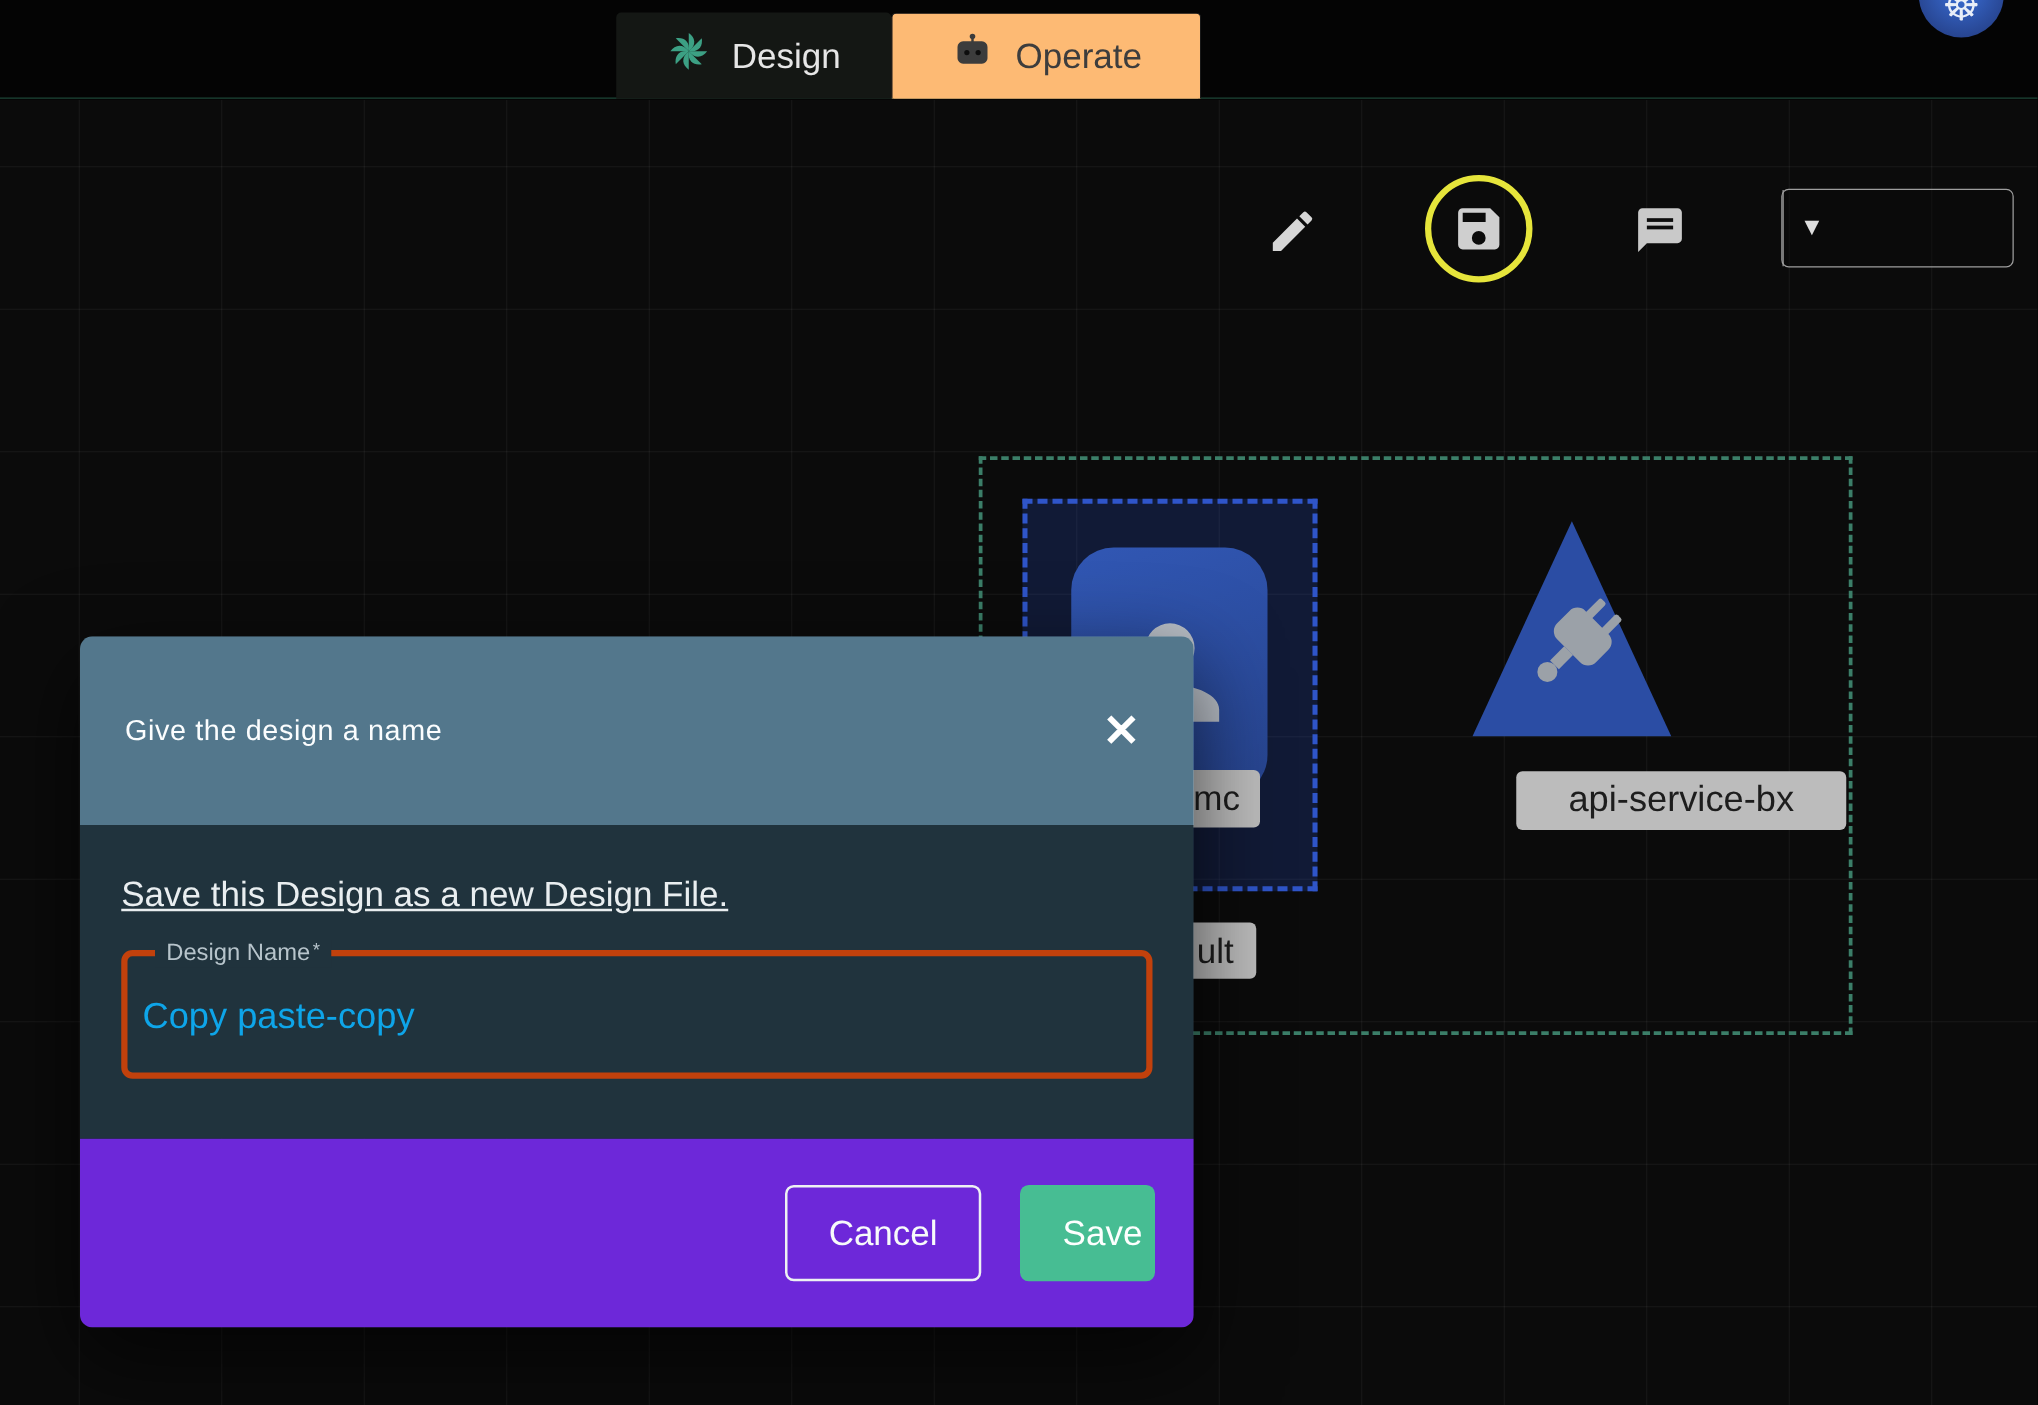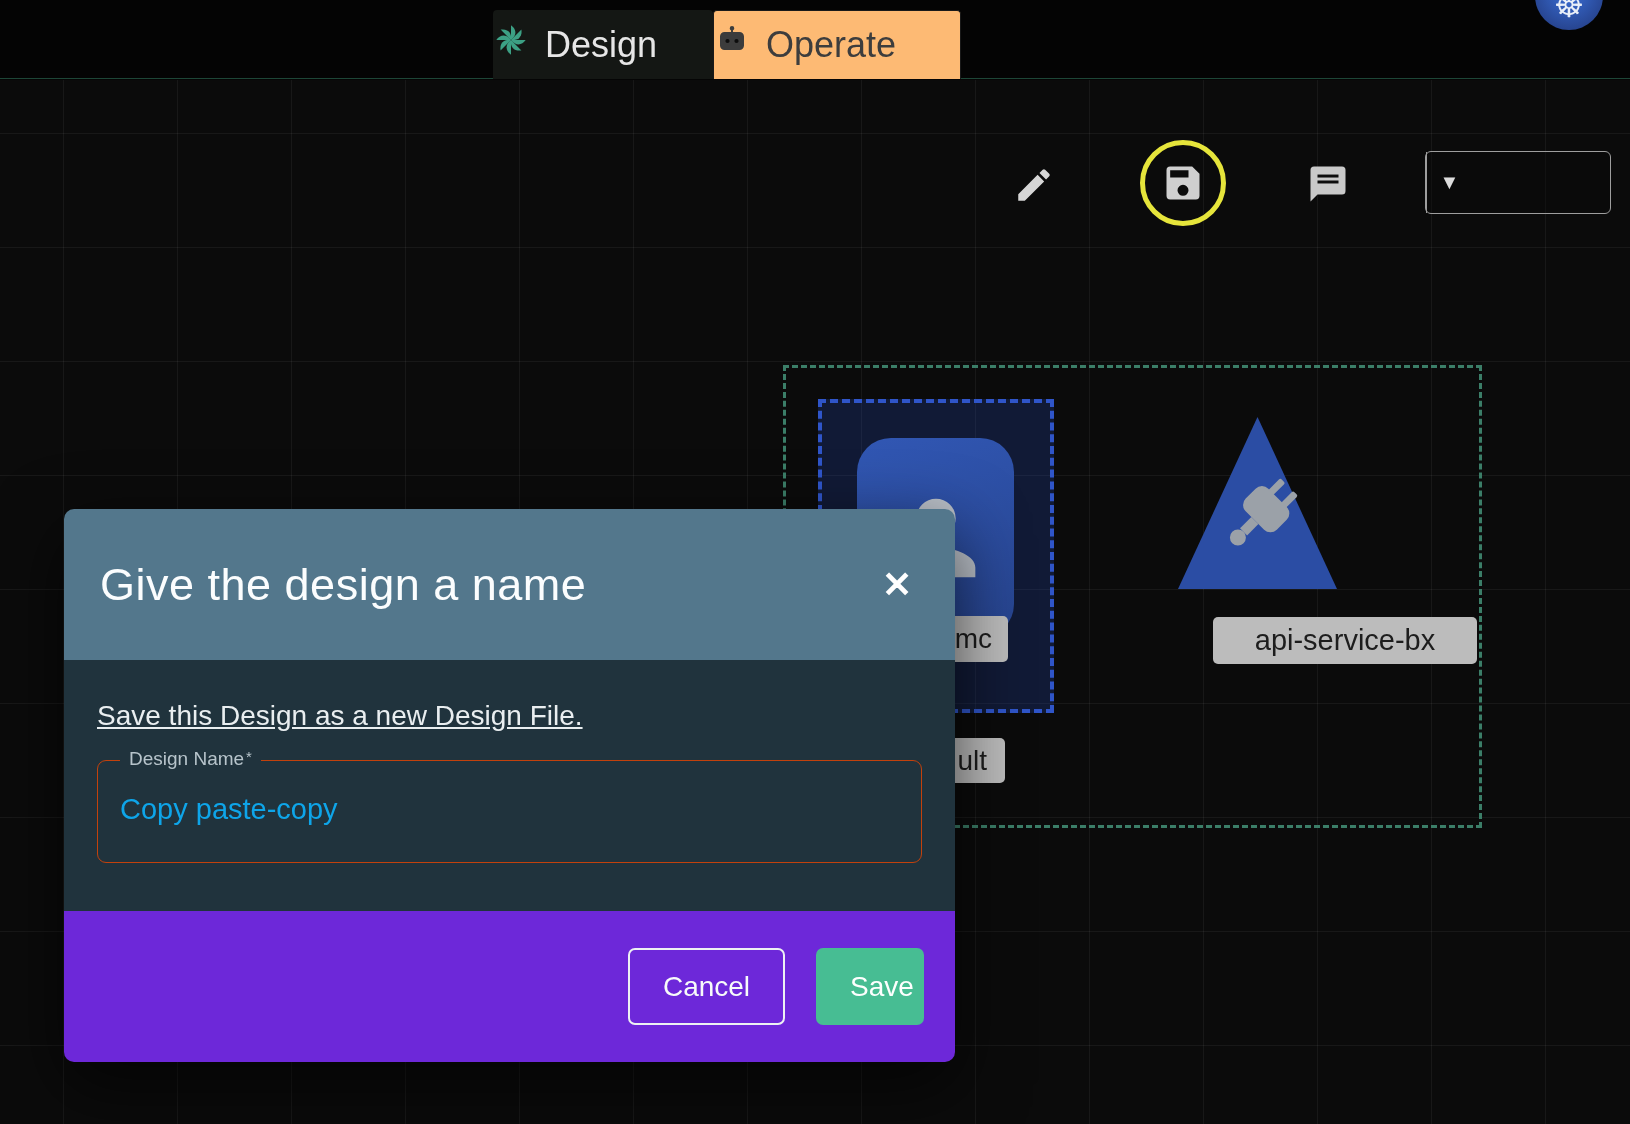--- a/index.html
+++ b/index.html
@@ -3,22 +3,22 @@
 <meta charset="utf-8">
 <style>
   * { margin: 0; padding: 0; box-sizing: border-box; }
   html, body { width: 1630px; height: 1124px; overflow: hidden; background: #050505;
     font-family: "Liberation Sans", sans-serif; }
 
   
   .topnav { position: absolute; left: 0; top: 0; width: 1630px; height: 79px;
     background: #040404; border-bottom: 1px solid #1d4637; z-index: 5; }
   .tabs { position: absolute; left: 493px; top: 10px; height: 69px; display: flex; }
-  .tab { display: flex; align-items: center; gap: 16px;
-    font-size: 36px; cursor: pointer; }
+  .tab { display: flex; align-items: center; justify-content: center; gap: 16px;
+    font-size: 28px; cursor: pointer; }
   .tab-design { width: 220px; background: #141714; color: #e6e6e6; border-radius: 4px 4px 0 0; }
   .tab-operate { width: 248px; background: #fdba74; color: #3d3d3d; border: 1px solid #191919; border-bottom: none; border-radius: 4px 4px 0 0; }
   .avatar { position: absolute; right: 27px; top: -38px; width: 68px; height: 68px;
     border-radius: 50%; background: radial-gradient(circle at 50% 45%, #3a6fd8, #27448f 75%);
     display: flex; align-items: flex-end; justify-content: center; color: #e8eef8;
     font-size: 34px; line-height: 1; padding-bottom: 8px; }
 
   
   .canvas { position: absolute; left: 0; top: 80px; width: 1630px; height: 1044px;
     background-color: #0b0b0b;
@@ -57,27 +57,27 @@
   .label-ult { left: 872px; top: 658px; width: 133px; height: 45px; justify-content: flex-end; padding-right: 18px; }
   .label-api { left: 1174px; top: 537px; width: 264px; height: 47px; justify-content: center; font-size: 29px; margin-left: 39px; }
   .triangle-node { position: absolute; left: 1176px; top: 335px; width: 163px; height: 176px; }
 
   
   .modal { position: absolute; left: 64px; top: 509px; width: 891px; height: 553px;
     border-radius: 10px; overflow: hidden; z-index: 10;
     box-shadow: 0 24px 70px rgba(0,0,0,0.65); }
   .modal-header { height: 151px; background: #53778c; display: flex; align-items: center;
     justify-content: space-between; padding: 0 36px; }
-  .modal-title { font-size: 45px; color: #fbfdfe; font-weight: 500; letter-spacing: 0.5px; }
+  .modal-title { font-size: 23px; color: #fbfdfe; font-weight: 500; letter-spacing: 0.5px; }
   .modal-close { width: 44px; height: 44px; display: flex; align-items: center;
     justify-content: center; color: #ffffff; font-size: 36px; font-weight: 700; cursor: pointer; }
   .modal-body { height: 251px; background: #20333d; padding: 40px 33px 0 33px; }
   .modal-desc { font-size: 28px; color: #e9eef0; text-decoration: underline; }
-  .field { margin-top: 28px; border: 1px solid #c2410c; border-radius: 9px; height: 103px;
-    position: relative; padding: 0 22px; }
+  .field { margin-top: 28px; border: 5px solid #c2410c; border-radius: 9px; height: 103px;
+    position: relative; padding: 0 12px; }
   .field-legend { position: absolute; top: -13px; left: 22px; background: #20333d;
     padding: 0 9px; font-size: 19px; color: #b7c4cb; }
   .field-required { font-size: 15px; position: relative; top: -3px; margin-left: 2px; }
   .field-input { width: 100%; height: 96px; background: transparent; border: none; outline: none;
     color: #0ea5e9; font-size: 29px; font-family: "Liberation Sans", sans-serif; }
   .modal-footer { height: 151px; background: #6d28d9; display: flex; align-items: center;
     justify-content: flex-end; gap: 31px; padding-right: 31px; }
   .btn { height: 77px; border-radius: 7px; font-size: 28px; display: flex; align-items: center;
     justify-content: center; cursor: pointer; font-family: "Liberation Sans", sans-serif; }
   .btn-cancel { width: 157px; background: transparent; border: 2px solid #edf1f3; color: #f7fafa; }

